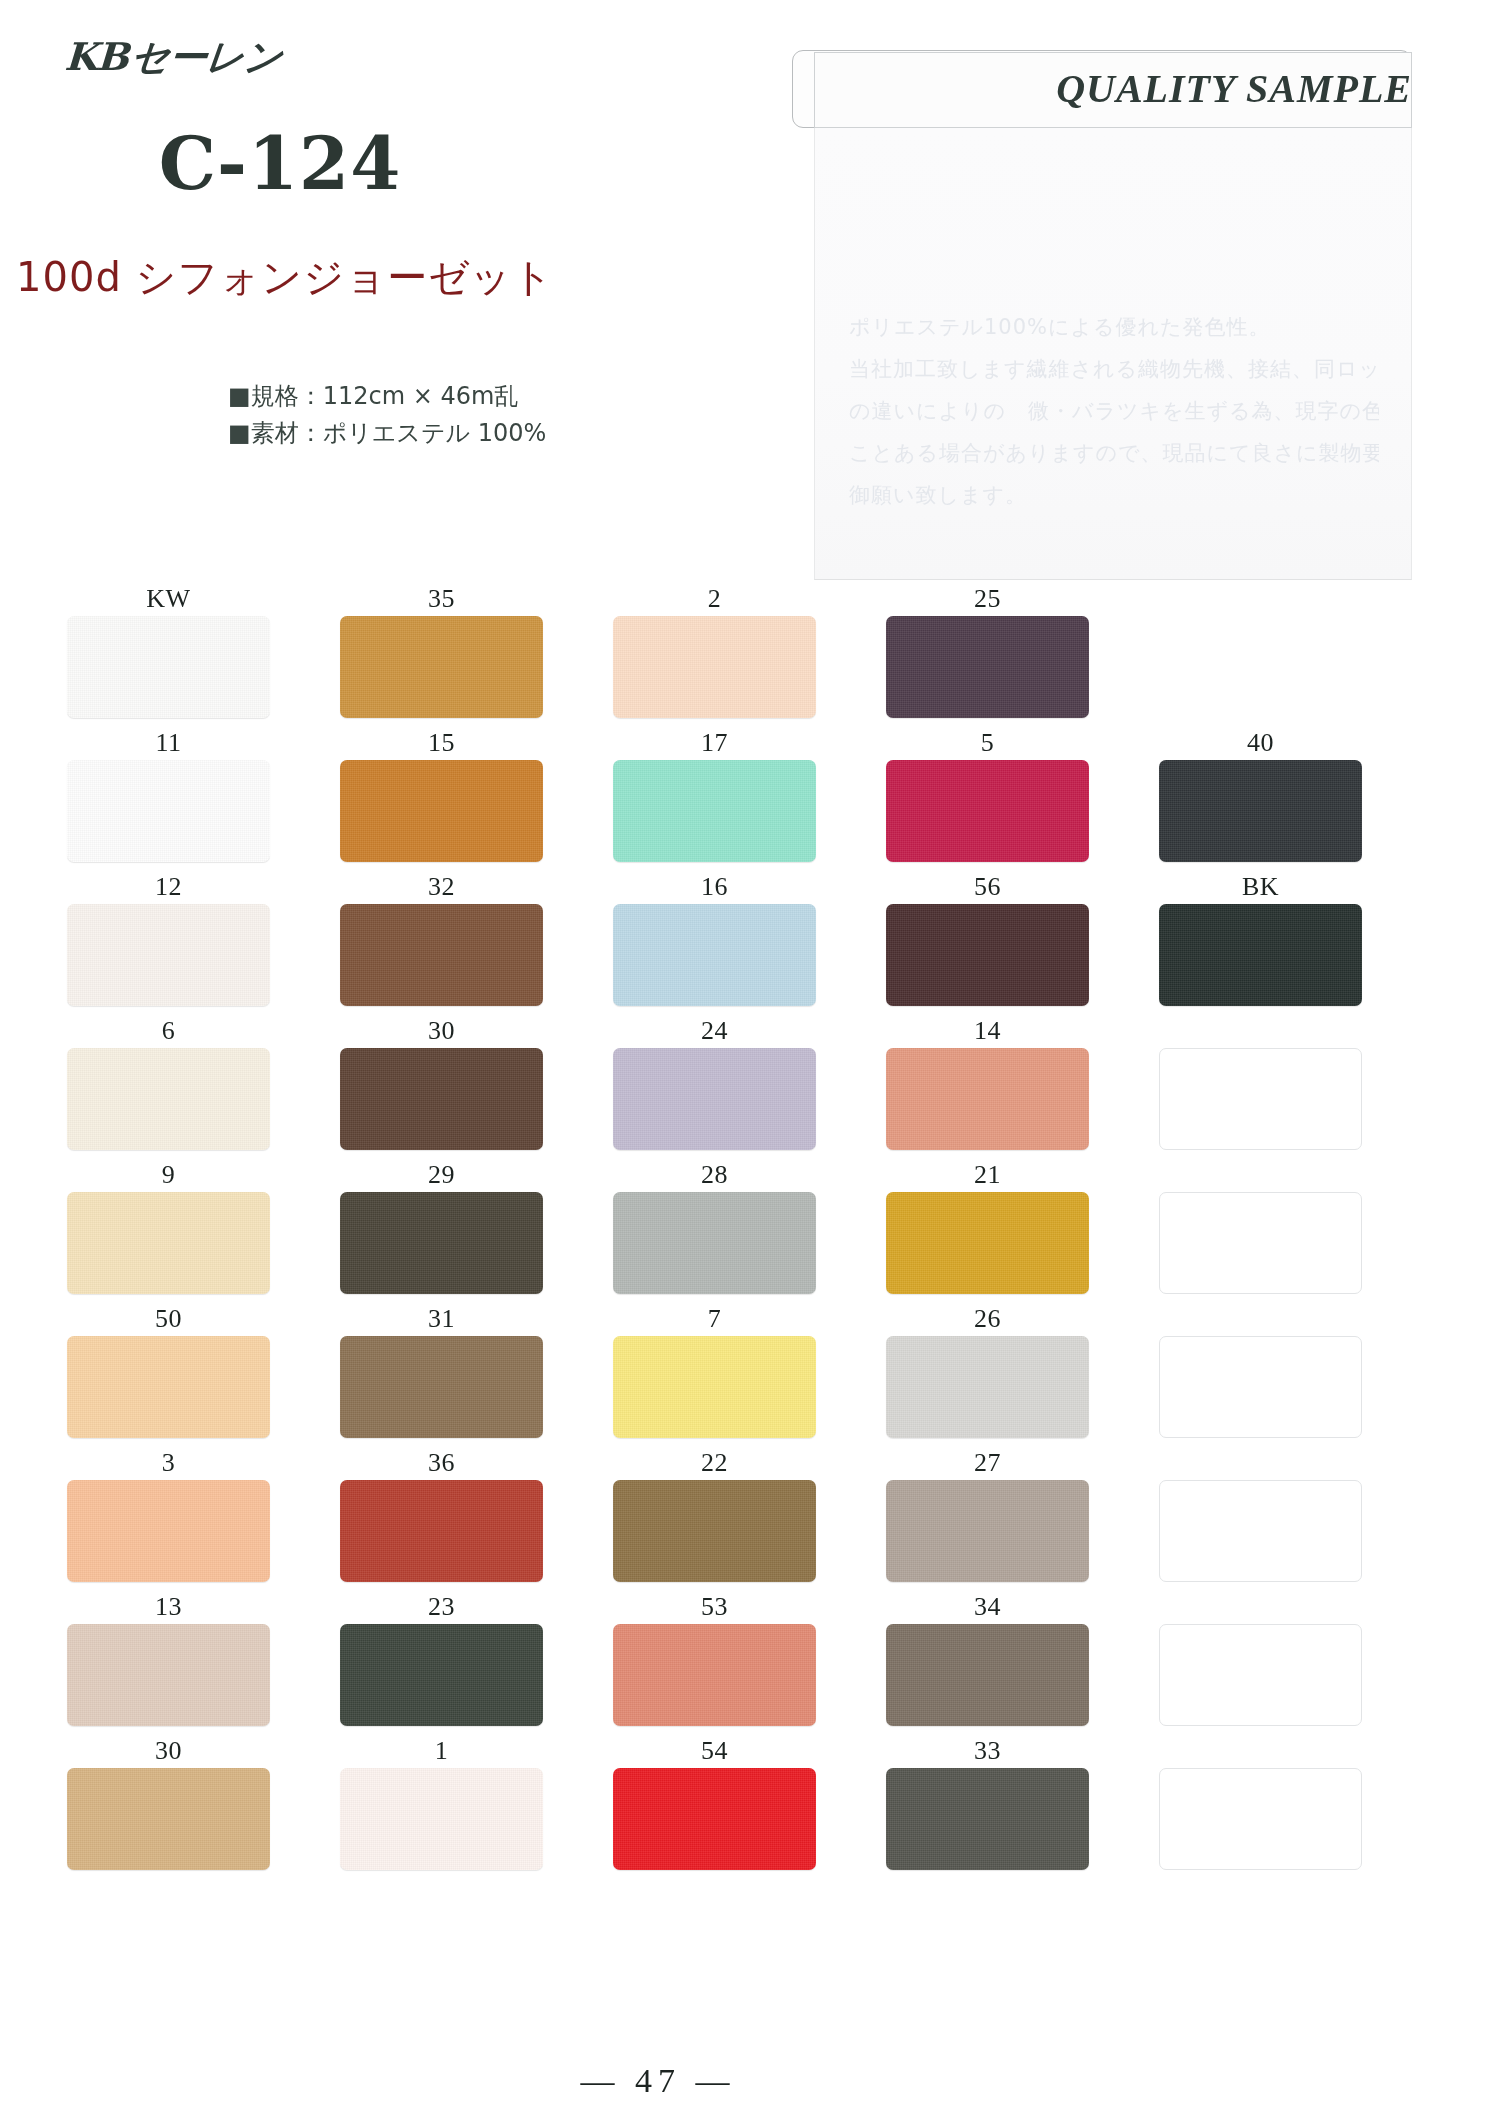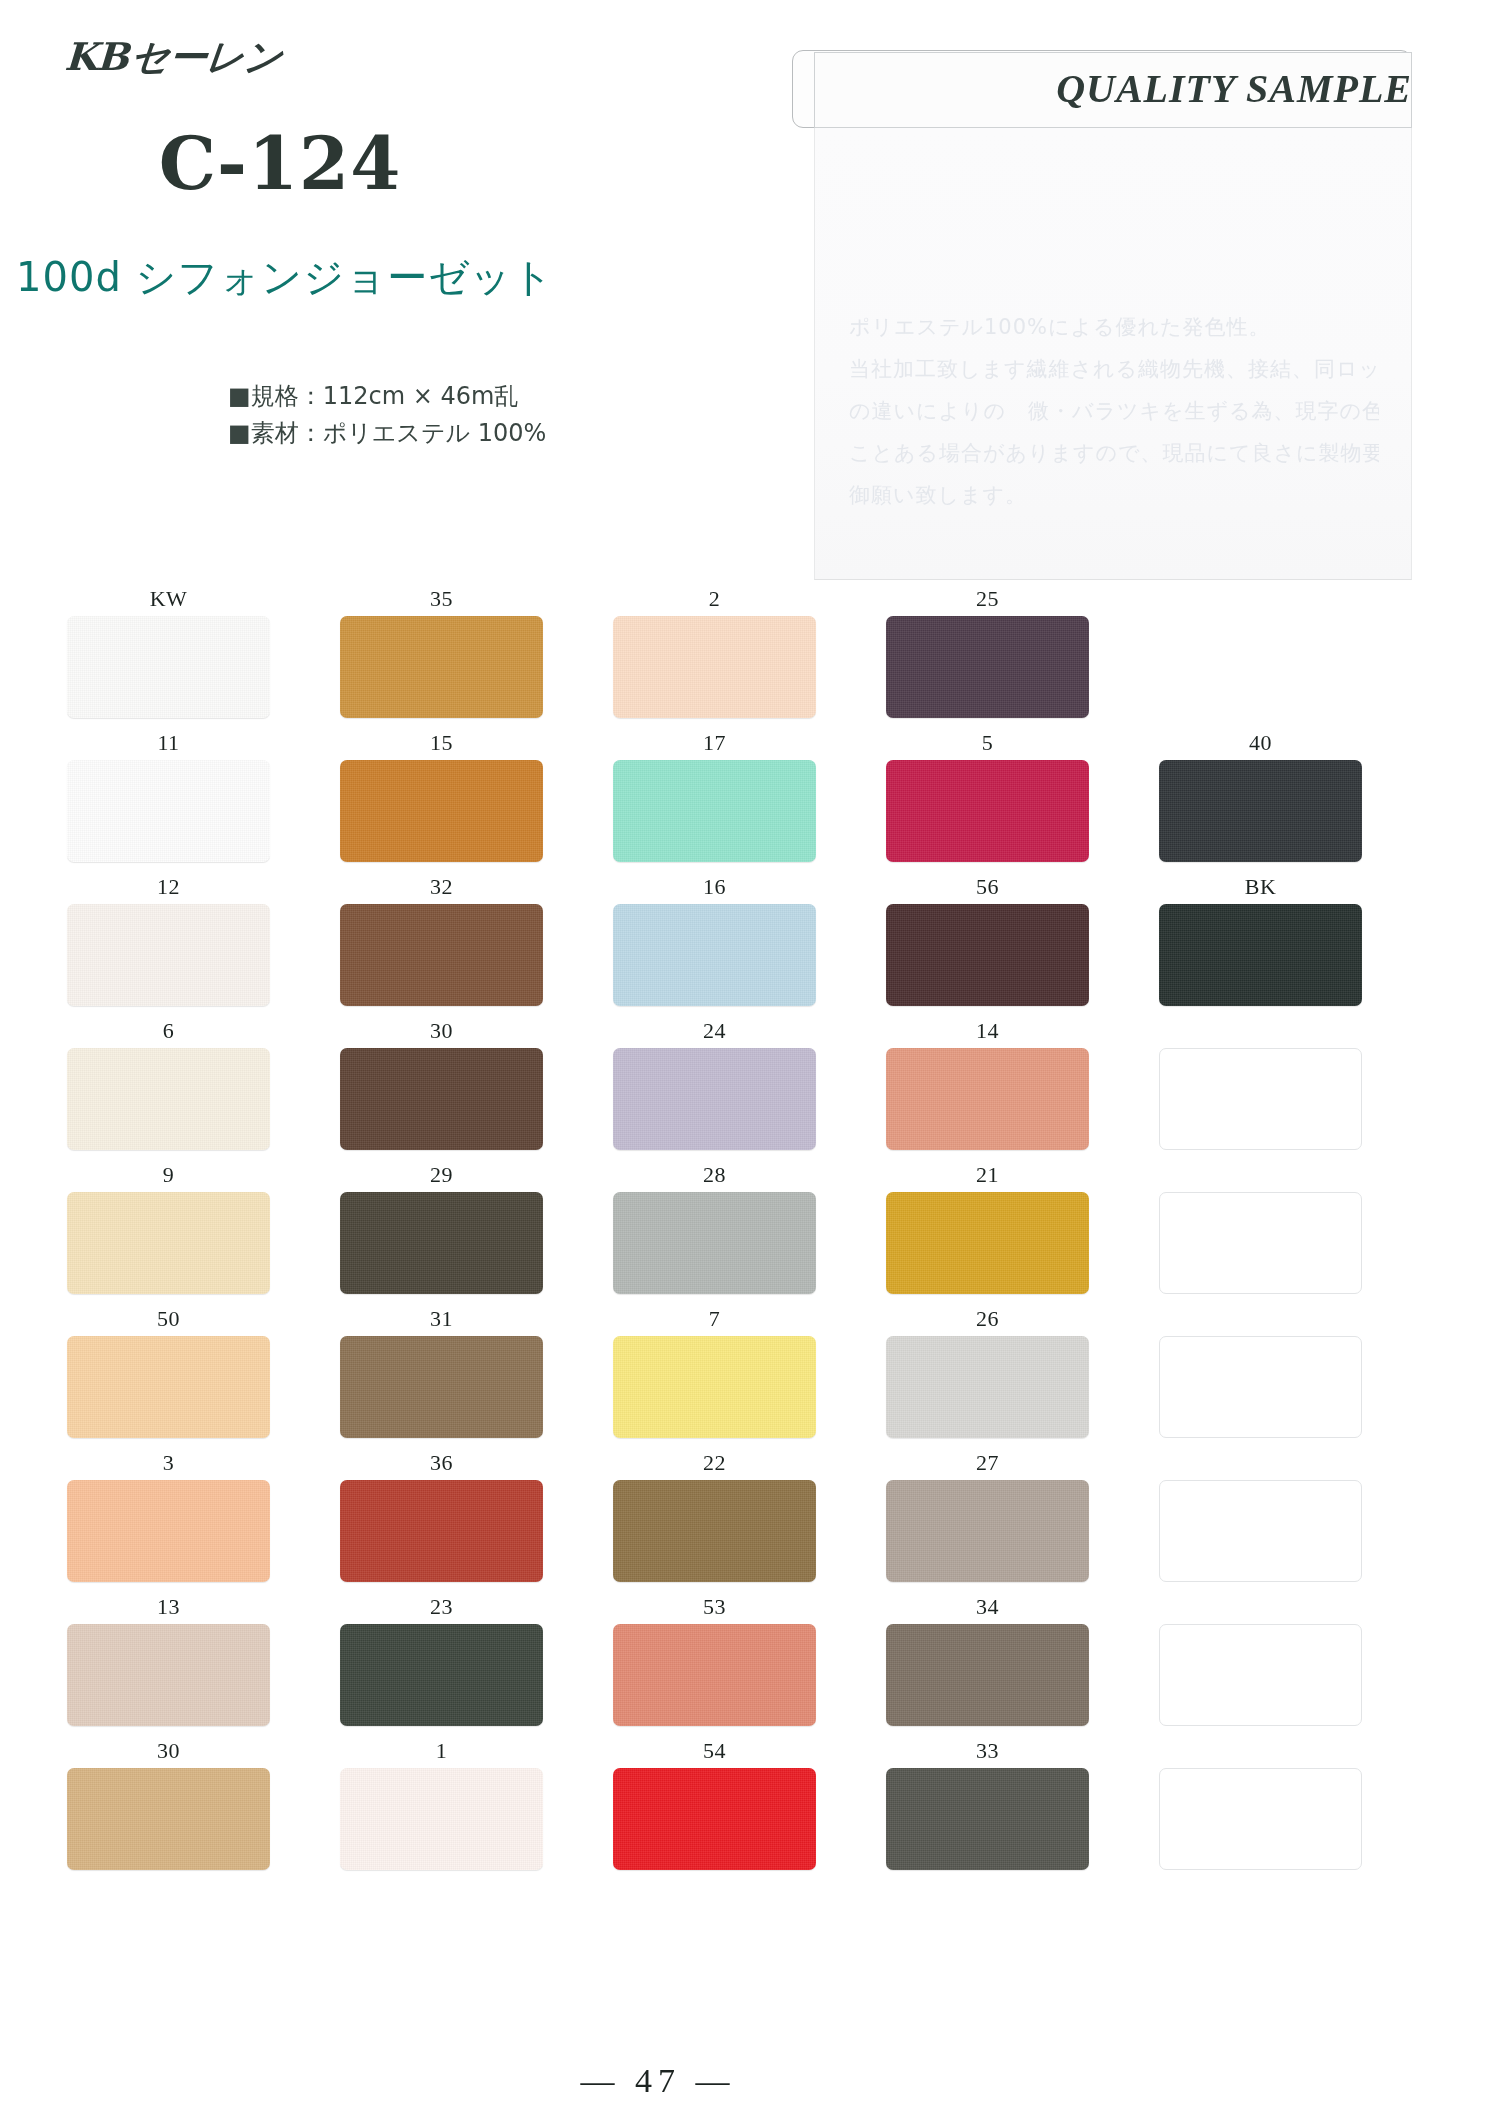--- a/index.html
+++ b/index.html
@@ -51,21 +51,21 @@
   }
 
   #product-name {
     position: absolute;
     left: 0;
     top: 250px;
     width: 570px;
     text-align: center;
     font-family: "DejaVu Sans", sans-serif;
     font-size: 40px;
-    color: #0f766e;
+    color: #7f1d1d;
     letter-spacing: 1px;
     white-space: nowrap;
   }
 
   #spec-block {
     position: absolute;
     left: 228px;
     top: 378px;
     font-family: "DejaVu Sans", sans-serif;
     font-size: 24px;
@@ -159,21 +159,21 @@
   }
   .swatch-cell {
     width: 205px;
     margin-right: 68px;
     display: flex;
     flex-direction: column;
     align-items: center;
   }
   .swatch-label {
     font-family: "Liberation Serif", "DejaVu Serif", serif;
-    font-size: 22px;
+    font-size: 26px;
     color: #1c2321;
     height: 30px;
     line-height: 26px;
     letter-spacing: 0.5px;
   }
   .swatch-chip {
     width: 203px;
     height: 102px;
     border-radius: 7px;
     box-sizing: border-box;

